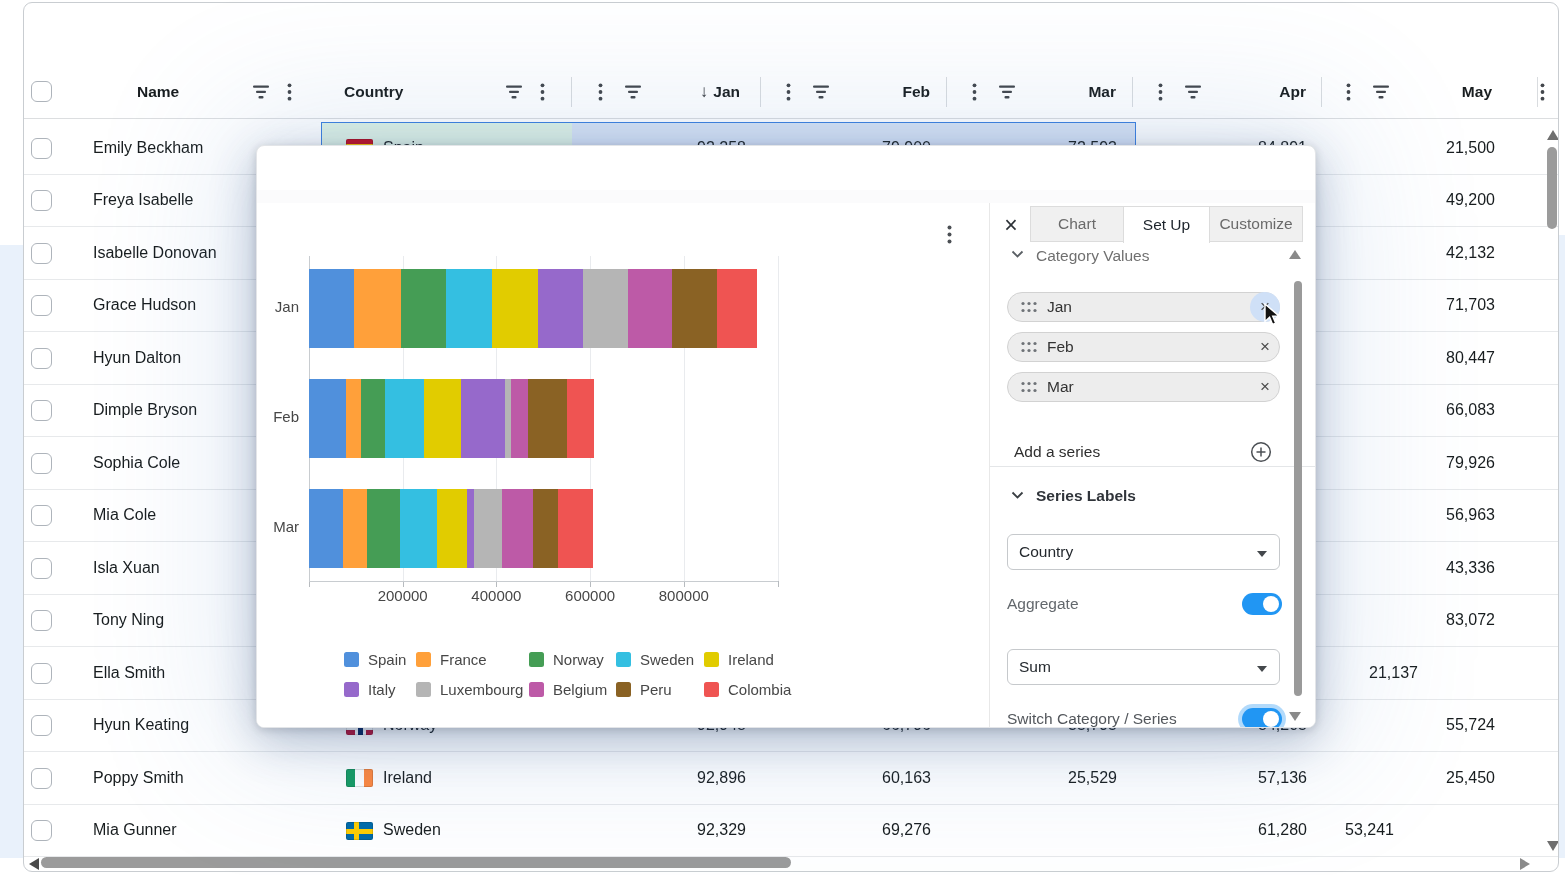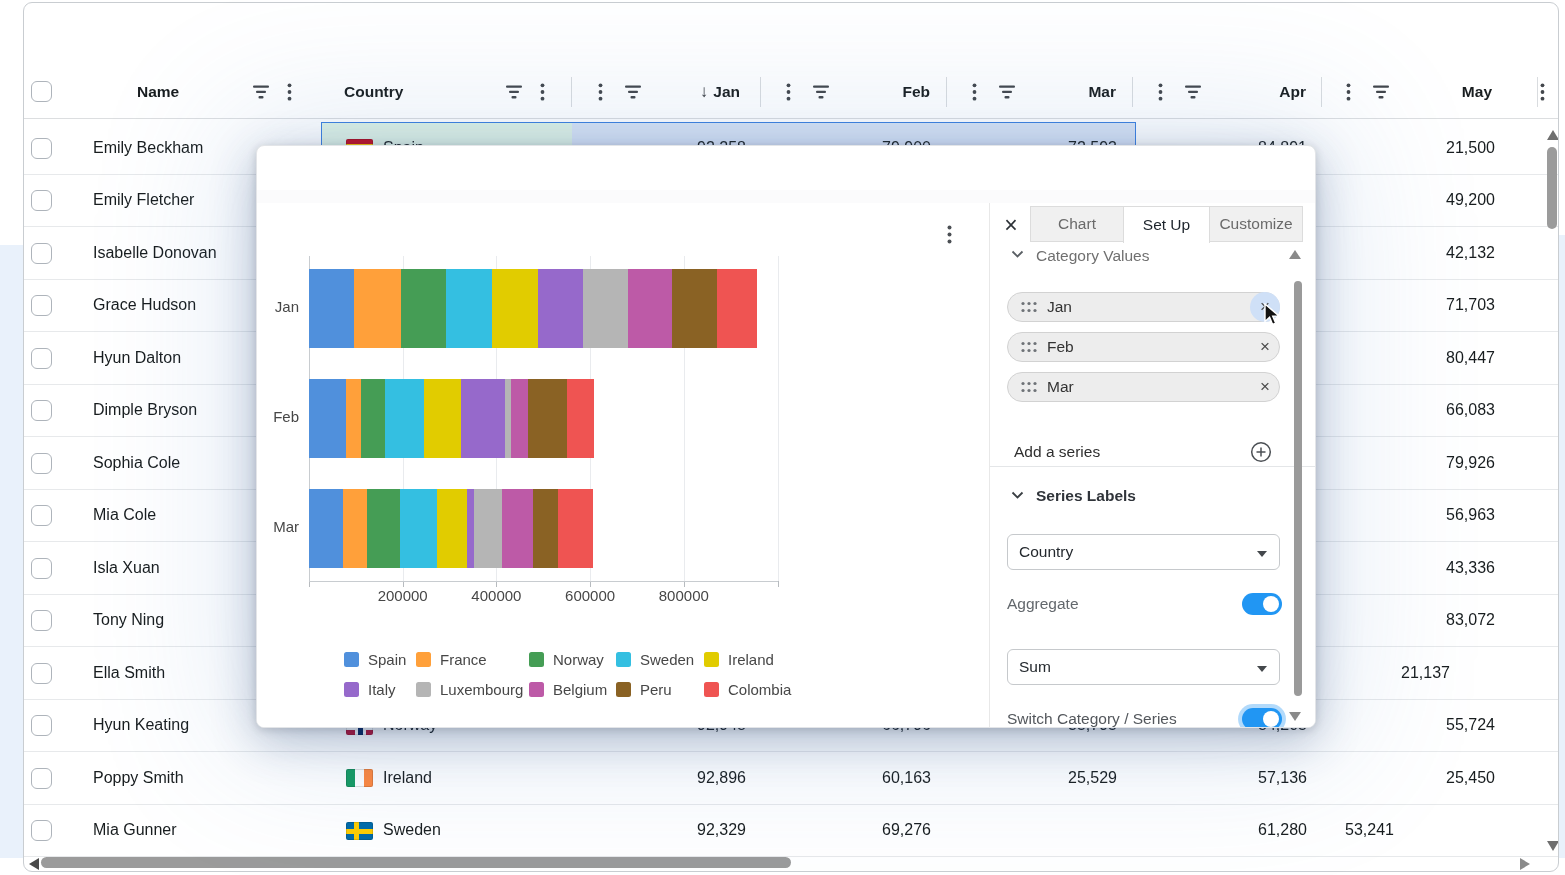--- a/index.html
+++ b/index.html
@@ -219,21 +219,21 @@
           <div class="flag flag-spain" style="left: 322px; top: 17px;"></div>
           <div style="position: absolute; left: 359px; top: 50%; transform: translateY(-50%);">Spain</div>
           <div style="position: absolute; left: 572px; width: 150px; text-align: right; top: 50%; transform: translateY(-50%);">92,258</div>
           <div style="position: absolute; left: 757px; width: 150px; text-align: right; top: 50%; transform: translateY(-50%);">79,900</div>
           <div style="position: absolute; left: 943px; width: 150px; text-align: right; top: 50%; transform: translateY(-50%);">72,593</div>
           <div style="position: absolute; left: 1133px; width: 150px; text-align: right; top: 50%; transform: translateY(-50%);">84,891</div>
           <div style="position: absolute; left: 1321px; width: 150px; text-align: right; top: 50%; transform: translateY(-50%);">21,500</div>
         </div>
         <div class="row" style="top: 171.5px;">
           <div class="checkbox" style="top: 15.5px;"></div>
-          <div style="position: absolute; left: 69px; top: 50%; transform: translateY(-50%);">Emily Fletcher</div>
+          <div style="position: absolute; left: 69px; top: 50%; transform: translateY(-50%);">Freya Isabelle</div>
           <div style="position: absolute; left: 1321px; width: 150px; text-align: right; top: 50%; transform: translateY(-50%);">49,200</div>
         </div>
         <div class="row" style="top: 224px;">
           <div class="checkbox" style="top: 15.5px;"></div>
           <div style="position: absolute; left: 69px; top: 50%; transform: translateY(-50%);">Isabelle Donovan</div>
           <div style="position: absolute; left: 1321px; width: 150px; text-align: right; top: 50%; transform: translateY(-50%);">42,132</div>
         </div>
         <div class="row" style="top: 276.5px;">
           <div class="checkbox" style="top: 15.5px;"></div>
           <div style="position: absolute; left: 69px; top: 50%; transform: translateY(-50%);">Grace Hudson</div>
@@ -265,21 +265,21 @@
           <div style="position: absolute; left: 1321px; width: 150px; text-align: right; top: 50%; transform: translateY(-50%);">43,336</div>
         </div>
         <div class="row" style="top: 591.5px;">
           <div class="checkbox" style="top: 15.5px;"></div>
           <div style="position: absolute; left: 69px; top: 50%; transform: translateY(-50%);">Tony Ning</div>
           <div style="position: absolute; left: 1321px; width: 150px; text-align: right; top: 50%; transform: translateY(-50%);">83,072</div>
         </div>
         <div class="row" style="top: 644px;">
           <div class="checkbox" style="top: 15.5px;"></div>
           <div style="position: absolute; left: 69px; top: 50%; transform: translateY(-50%);">Ella Smith</div>
-          <div style="position: absolute; left: 1276px; width: 150px; text-align: right; top: 50%; transform: translateY(-50%);">21,137</div>
+          <div style="position: absolute; left: 1345px; width: 150px; text-align: left; top: 50%; transform: translateY(-50%);">21,137</div>
         </div>
         <div class="row" style="top: 696.5px;">
           <div class="checkbox" style="top: 15.5px;"></div>
           <div style="position: absolute; left: 69px; top: 50%; transform: translateY(-50%);">Hyun Keating</div>
           <div class="flag flag-norway" style="left: 322px; top: 17px;"></div>
           <div style="position: absolute; left: 359px; top: 50%; transform: translateY(-50%);">Norway</div>
           <div style="position: absolute; left: 572px; width: 150px; text-align: right; top: 50%; transform: translateY(-50%);">92,948</div>
           <div style="position: absolute; left: 757px; width: 150px; text-align: right; top: 50%; transform: translateY(-50%);">66,796</div>
           <div style="position: absolute; left: 943px; width: 150px; text-align: right; top: 50%; transform: translateY(-50%);">35,795</div>
           <div style="position: absolute; left: 1133px; width: 150px; text-align: right; top: 50%; transform: translateY(-50%);">84,205</div>

